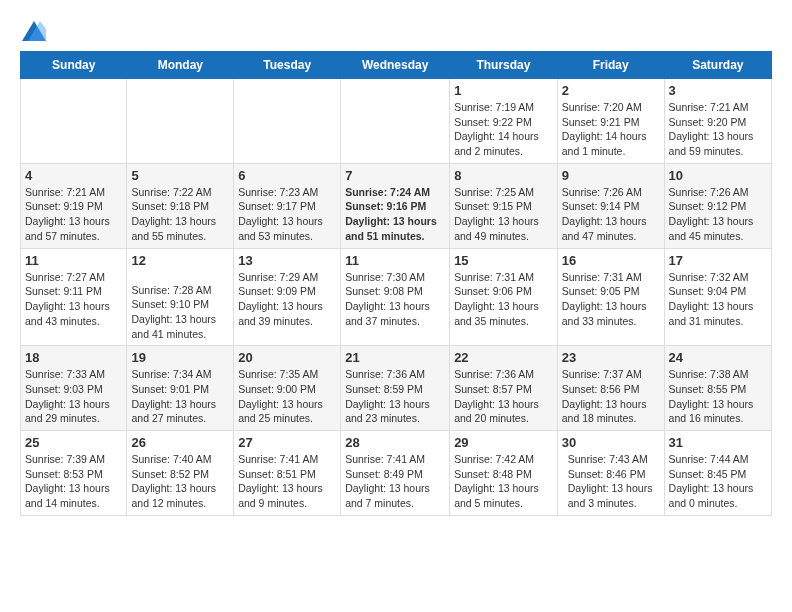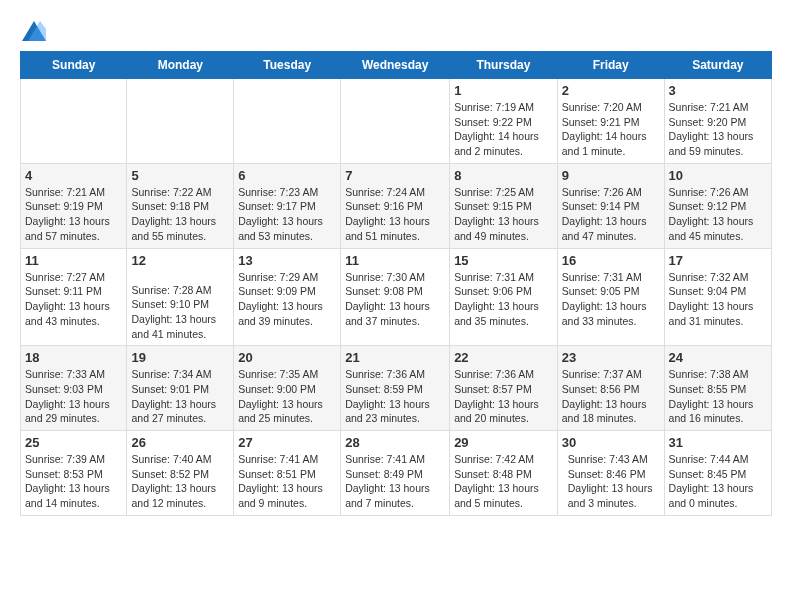--- a/index.html
+++ b/index.html
@@ -172,21 +172,21 @@
         </td>
         <td>
           <span class="day-number">6</span>
           <div class="day-info" style="white-space: pre-line;">Sunrise: 7:23 AM
 Sunset: 9:17 PM
 Daylight: 13 hours
 and 53 minutes.</div>
         </td>
         <td>
           <span class="day-number">7</span>
-          <div class="day-info" style="white-space: pre-line;">Sunrise: 7:24 AM
+          <div class="day-info" style="white-space: pre-line; font-weight: bold;">Sunrise: 7:24 AM
 Sunset: 9:16 PM
 Daylight: 13 hours
 and 51 minutes.</div>
         </td>
         <td>
           <span class="day-number">8</span>
           <div class="day-info" style="white-space: pre-line;">Sunrise: 7:25 AM
 Sunset: 9:15 PM
 Daylight: 13 hours
 and 49 minutes.</div>

